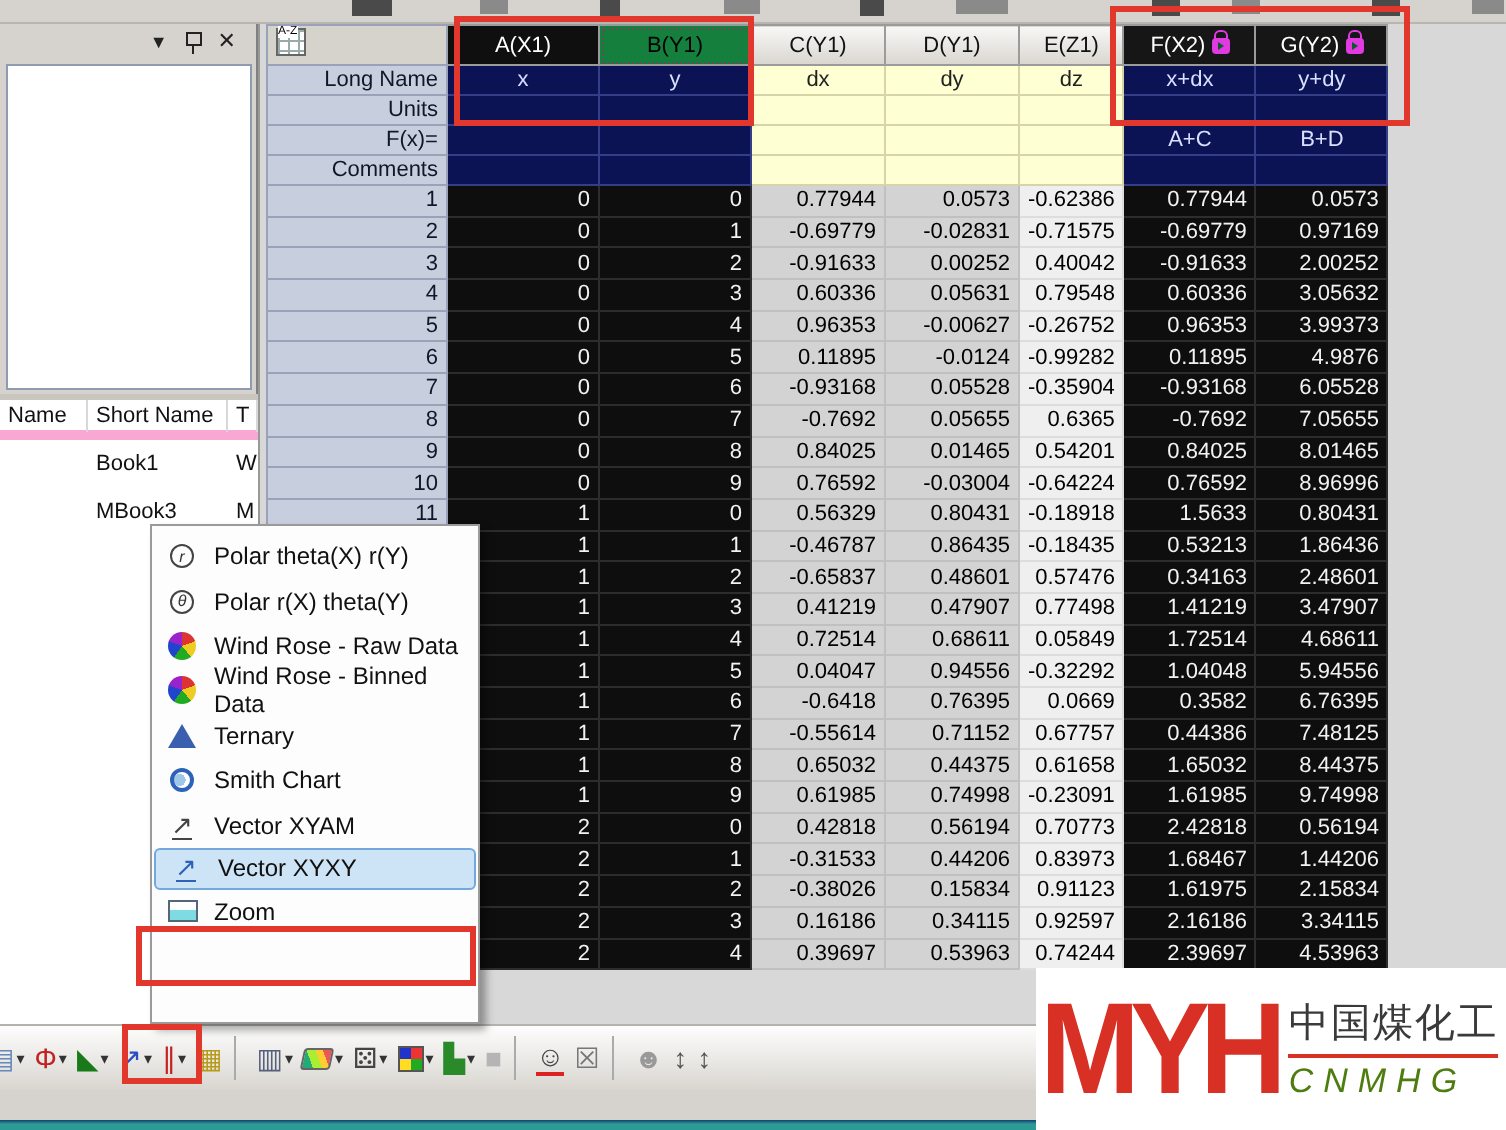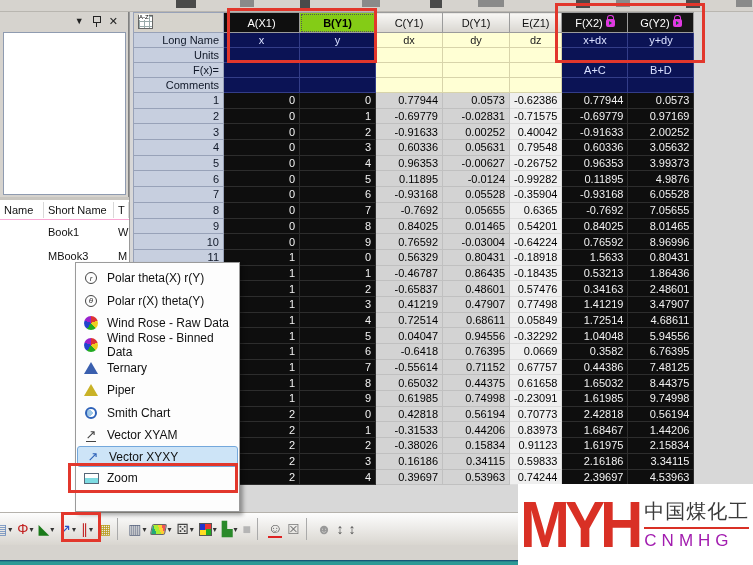--- a/index.html
+++ b/index.html
@@ -14,39 +14,39 @@
   
   #pe{position:absolute;left:0;top:12px;width:129px;height:500px;background:#d6d3ce;border-right:1px solid #808080;}
   #pe-titlebar{height:18px;display:flex;align-items:center;justify-content:flex-end;padding-right:10px;gap:8px;background:#d6d3ce;}
   .tb-ico{font-size:9px;color:#222;line-height:10px;cursor:default;}
   .pin-icon{position:relative;width:9px;height:11px;display:inline-block;}
   .pin-icon::before{content:"";position:absolute;left:1px;top:0;width:6px;height:5px;border:1px solid #222;}
   .pin-icon::after{content:"";position:absolute;left:4px;top:6px;width:1px;height:5px;background:#222;}
   #pe-tree{position:absolute;left:3px;top:20px;width:123px;height:163px;background:#fff;border:1px solid #8f9bb0;}
   #pe-split{position:absolute;left:0;top:185px;width:129px;height:3px;background:#c9c6c0;}
   #pe-list{position:absolute;left:0;top:188px;width:129px;height:312px;background:#fff;font-size:11px;color:#111;}
-  #pe-list .hdr{display:flex;height:20px;align-items:center;border-bottom:1px solid #f9a8d4;}
+  #pe-list .hdr{display:flex;height:20px;align-items:center;border-bottom:5px solid #f9a8d4;}
   #pe-list .hdr span{padding-left:4px;border-right:1px solid #d8d8d8;height:16px;line-height:16px;}
   .pe-c1{width:44px;}.pe-c2{width:70px;}.pe-c3{width:15px;}
   #pe-list .row{display:flex;height:24px;align-items:center;}
   #pe-list .row span{padding-left:4px;}
   .bold{font-weight:normal;}
 
   
   #ws{position:absolute;left:129px;top:12px;width:624px;height:500px;background:#d8d8d8;border-left:1px solid #999;}
   #sheet{border-collapse:collapse;table-layout:fixed;margin-left:3px;font-size:11px;}
   #sheet td{overflow:hidden;white-space:nowrap;padding:0 4px;}
   tr.chead{height:20px;}
   tr.lrow{height:15px;}
   tr.drow{height:15.7px;}
   td.corner{background:#d6d3cc;border:1px solid #98a2b8;}
   td.ch{background:linear-gradient(#f8f7f5,#d9d6d0);border:1px solid #9b9b9b;color:#111;}
   td.ch.col-sel{background:#0f0f0f;color:#fff;}
   td.ch.col-lock{background:#161616;color:#fff;}
-  td.ch.col-edit{background:#84cc16;color:#000;font-weight:bold;outline:1px dotted #555;outline-offset:-2px;}
+  td.ch.col-edit{background:#15803d;color:#000;font-weight:normal;outline:1px dotted #555;outline-offset:-2px;}
   td.rh{background:#c7cfdf;border:1px solid #98a2b8;text-align:right;color:#101828;}
   td.lc{background:#ffffd4;border:1px solid #d8d4aa;text-align:center;color:#222;}
   td.lc.col-sel,td.lc.col-edit,td.lc.col-lock{background:#0b1355;color:#d9e0ff;border-color:#333d88;}
   td.dc{background:#d3d3d3;border:1px solid #c0c0c0;text-align:right;color:#000;}
   td.dc.col-light{background:#efefef;border-color:#dddddd;}
   td.dc.col-sel,td.dc.col-edit,td.dc.col-lock{background:#0e0e0e;color:#f2f2f2;border-color:#2d2d2d;}
   .chc{display:flex;align-items:center;justify-content:center;gap:3px;}
   .sheet-icon{position:relative;display:inline-block;width:15px;height:14px;background:#fff;border:1px solid #666;
     background-image:linear-gradient(#9aa 1px,transparent 1px),linear-gradient(90deg,#9aa 1px,transparent 1px);
     background-size:5px 5px;}
@@ -85,21 +85,21 @@
   #statusbar{position:absolute;left:0;top:545px;width:753px;height:15px;background:#f4f4f4;border-top:1px solid #9a9a9a;
     font-size:11px;color:#000;line-height:14px;padding-left:1px;white-space:nowrap;overflow:hidden;}
   #teal{position:absolute;left:0;top:560px;width:753px;height:5px;background:linear-gradient(#12406e,#2d9a96 40%,#2d9a96);}
 
   
   #logo{position:absolute;left:518px;top:484px;width:235px;height:81px;background:#fff;z-index:40;display:flex;align-items:center;overflow:hidden;}
   .monogram{font-weight:bold;color:#d93025;font-size:60px;line-height:62px;letter-spacing:-5px;transform:scaleY(1.08);margin-left:2px;flex:none;}
   .logo-right{display:flex;flex-direction:column;margin-left:6px;}
   .logo-cn{font-size:20px;color:#3a3a3a;white-space:nowrap;letter-spacing:1px;}
   .logo-line{height:2px;background:#d93025;margin:2px 0;}
-  .logo-en{font-size:17px;color:#a21caf;letter-spacing:5px;}
+  .logo-en{font-size:17px;color:#4d7c0f;letter-spacing:5px;font-style:italic;}
 
   
   .red-rect{position:absolute;border:3px solid #e2372c;z-index:60;pointer-events:none;}
 </style>
 </head>
 <body>
 
 <div id="screen">
 
   <div id="top-strip">
@@ -464,21 +464,21 @@
             <td class="dc col-light">0.91123</td>
             <td class="dc col-lock">1.61975</td>
             <td class="dc col-lock">2.15834</td>
           </tr>
           <tr class="drow">
             <td class="rh">24</td>
             <td class="dc col-sel">2</td>
             <td class="dc col-edit">3</td>
             <td class="dc col-gray">0.16186</td>
             <td class="dc col-gray">0.34115</td>
-            <td class="dc col-light">0.59833</td>
+            <td class="dc col-light">0.92597</td>
             <td class="dc col-lock">2.16186</td>
             <td class="dc col-lock">3.34115</td>
           </tr>
           <tr class="drow">
             <td class="rh">25</td>
             <td class="dc col-sel">2</td>
             <td class="dc col-edit">4</td>
             <td class="dc col-gray">0.39697</td>
             <td class="dc col-gray">0.53963</td>
             <td class="dc col-light">0.74244</td>
@@ -515,26 +515,20 @@
         <span>Wind Rose - Binned Data</span>
       </div>
       <div class="menu-item">
         <span class="mi">
           <span class="tri"></span>
         </span>
         <span>Ternary</span>
       </div>
       <div class="menu-item">
         <span class="mi">
-          <span class="tri piper"></span>
-        </span>
-        <span>Piper</span>
-      </div>
-      <div class="menu-item">
-        <span class="mi">
           <span class="smith-chart-icon"></span>
         </span>
         <span>Smith Chart</span>
       </div>
       <div class="menu-item">
         <span class="mi">
           <span class="vec-arrow" style="color:#444">↗</span>
         </span>
         <span>Vector XYAM</span>
       </div>

